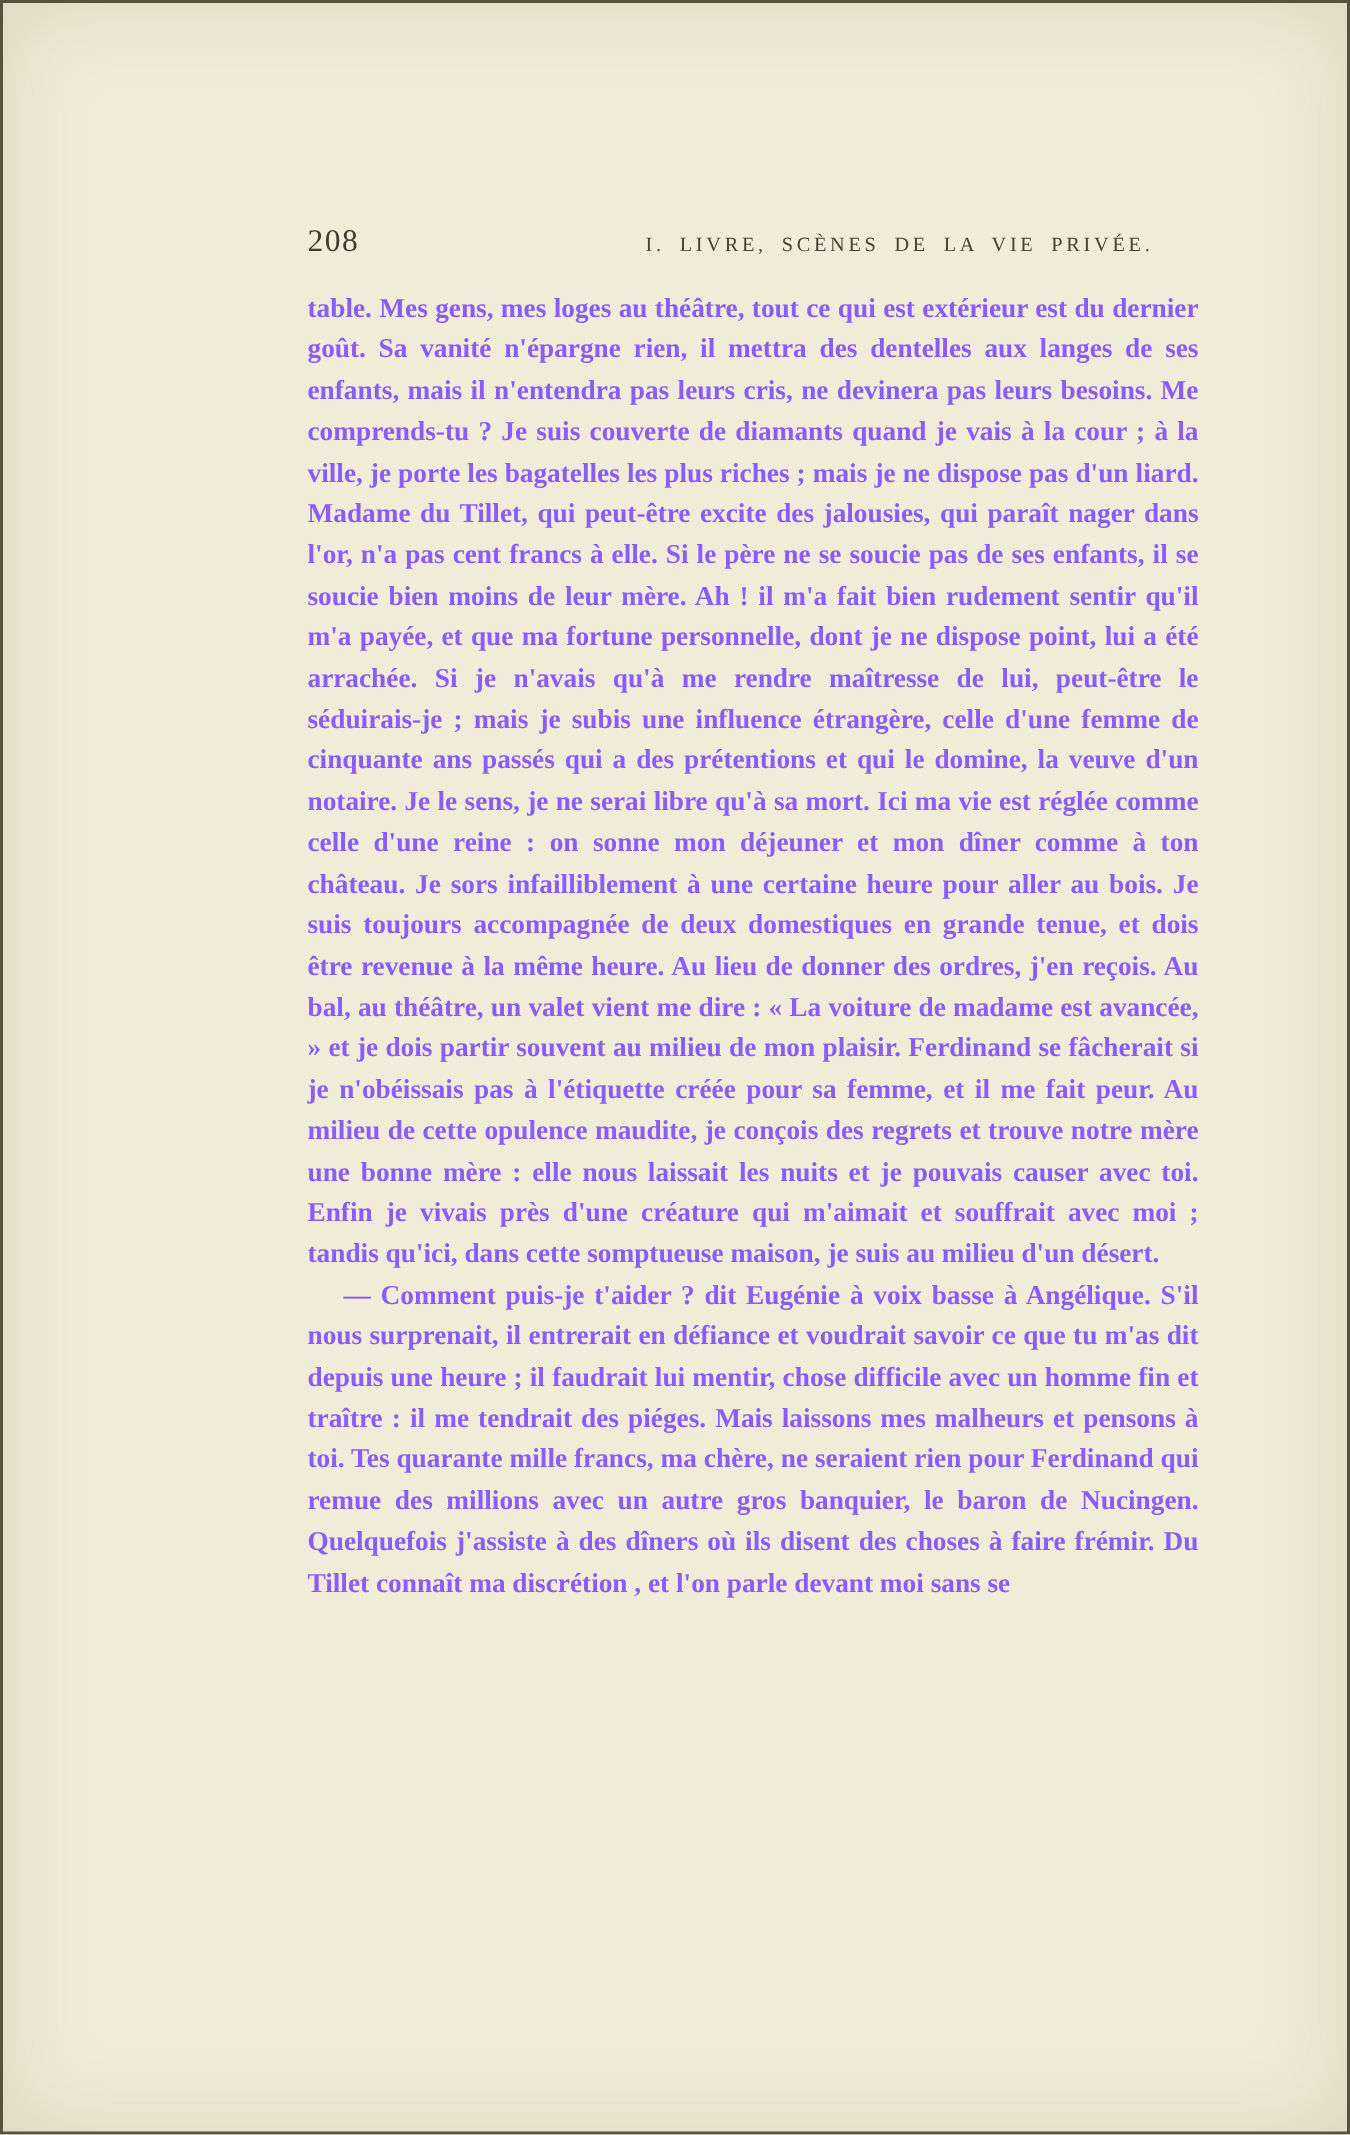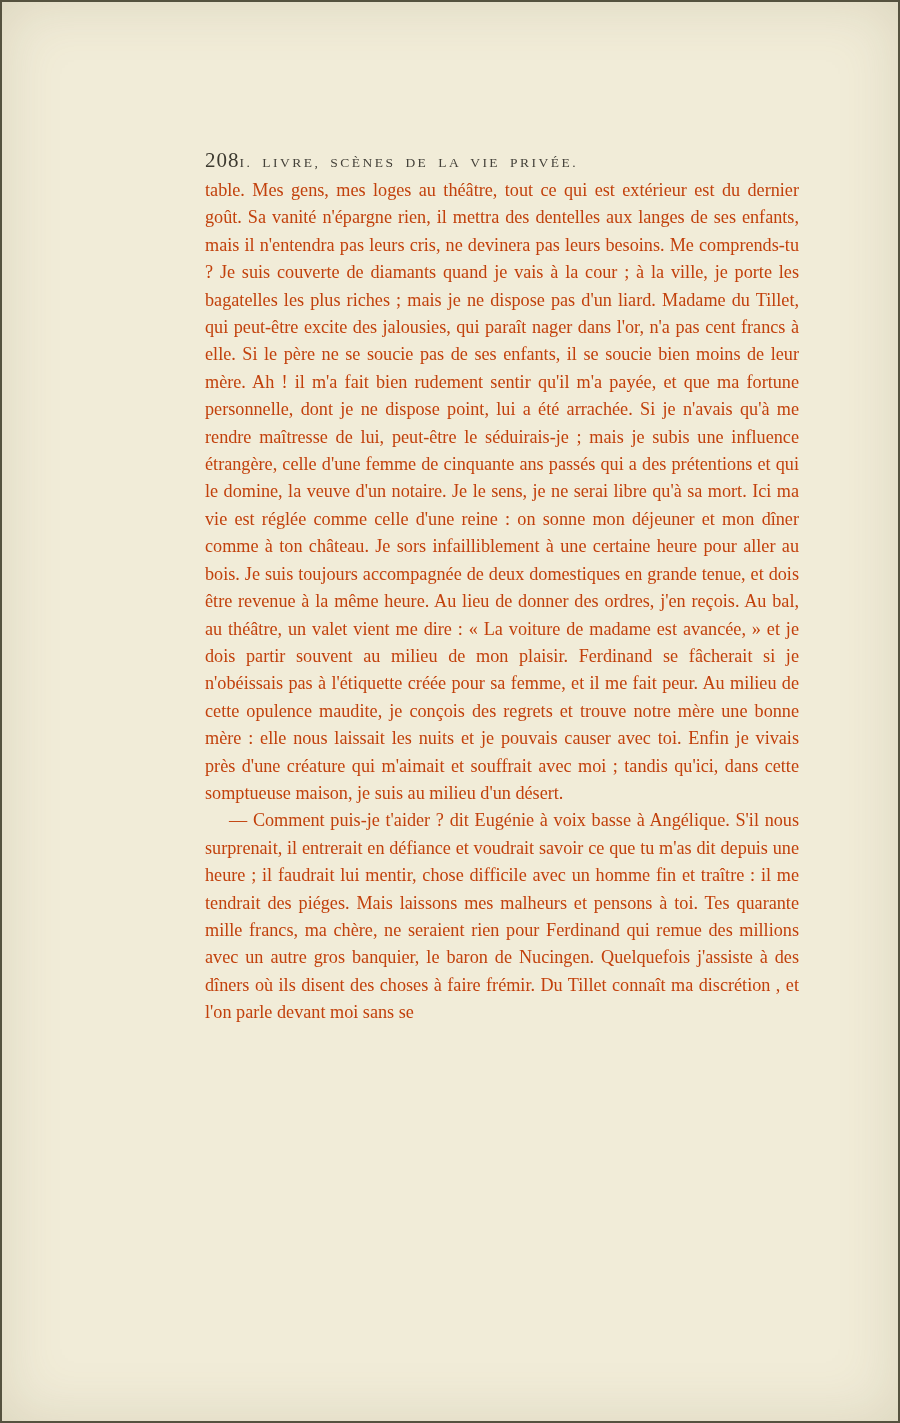--- a/index.html
+++ b/index.html
@@ -21,42 +21,43 @@
   .text-column {
     position: absolute;
     left: 203px;
     top: 146px;
     width: 594px;
     color: #3d3a30;
   }
   .running-head {
     display: flex;
     align-items: baseline;
-    margin-bottom: 4px;
+    margin-bottom: 19px;
   }
   .page-number {
     font-size: 21px;
     letter-spacing: 1px;
     color: #3d3a30;
   }
   .head-title {
     flex: 1;
-    text-align: left;
+    text-align: right;
     font-size: 13.5px;
     letter-spacing: 2.5px;
     word-spacing: 4px;
     color: #45423a;
     padding-right: 30px;
   }
   .body-text p {
     margin: 0;
     font-size: 18.2px;
     line-height: 27.4px;
     text-align: justify;
-    color: #c2410c;
+    color: #8b5cf6;
+    font-weight: bold;
   }
   .body-text p.indent {
     text-indent: 24px;
   }
 </style>
 </head>
 <body>
 
 <div class="scan">
   <div class="text-column">

